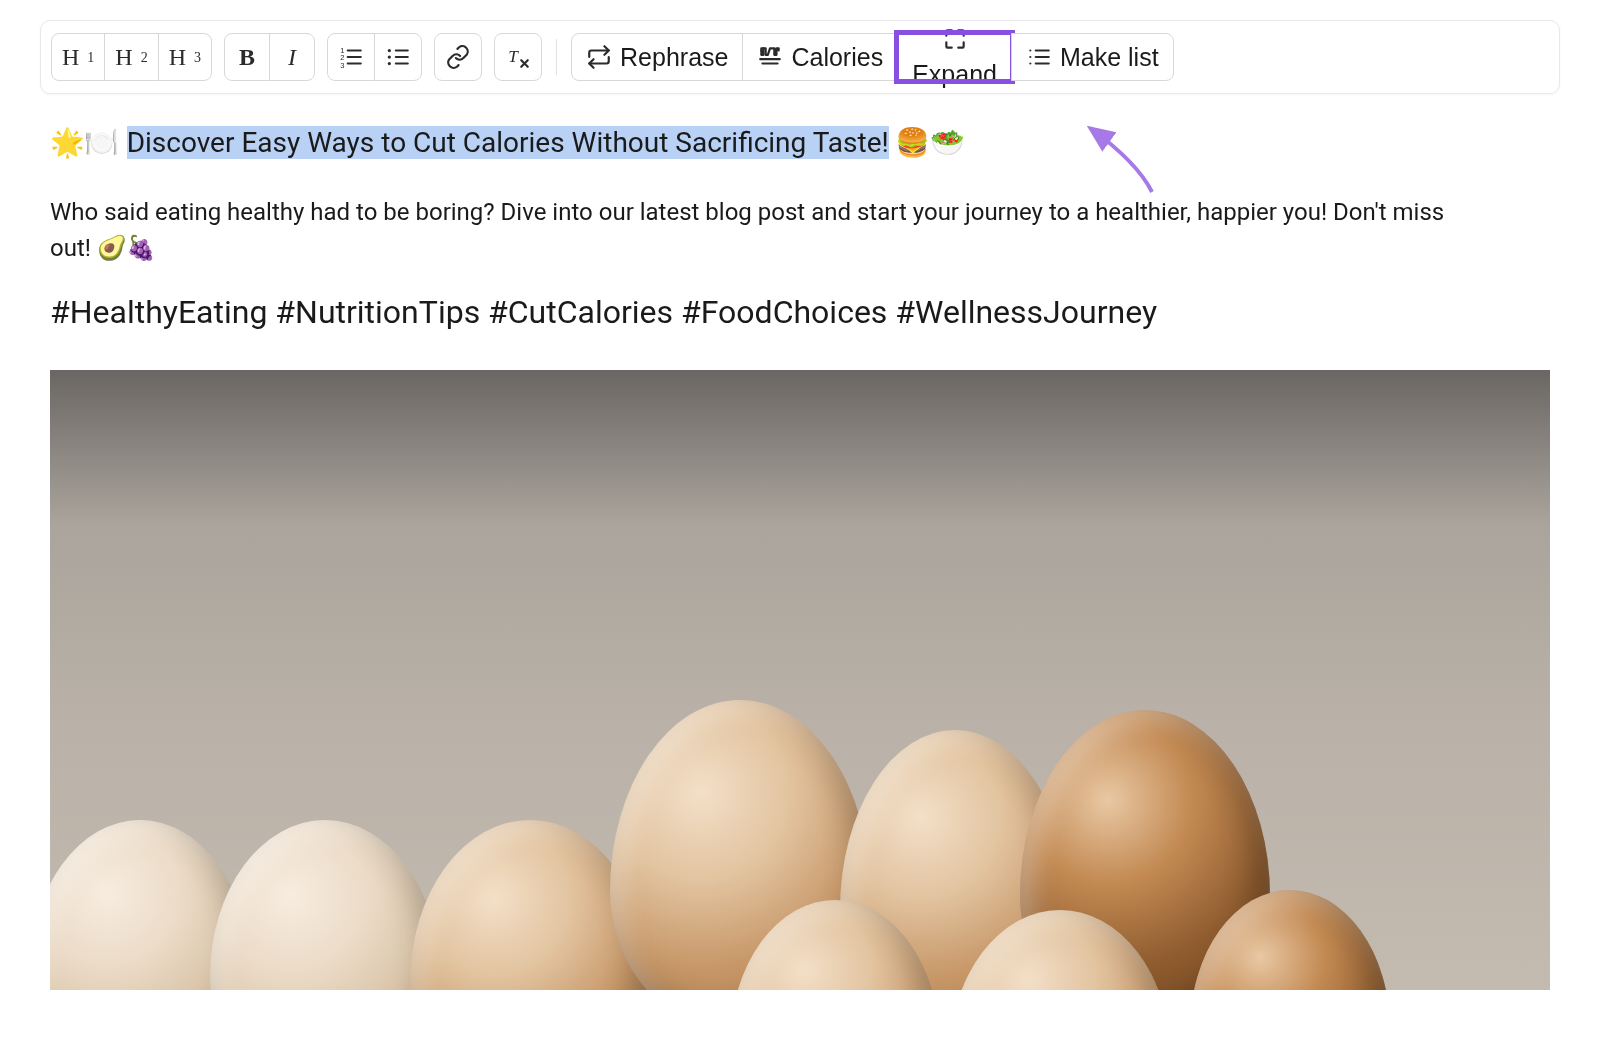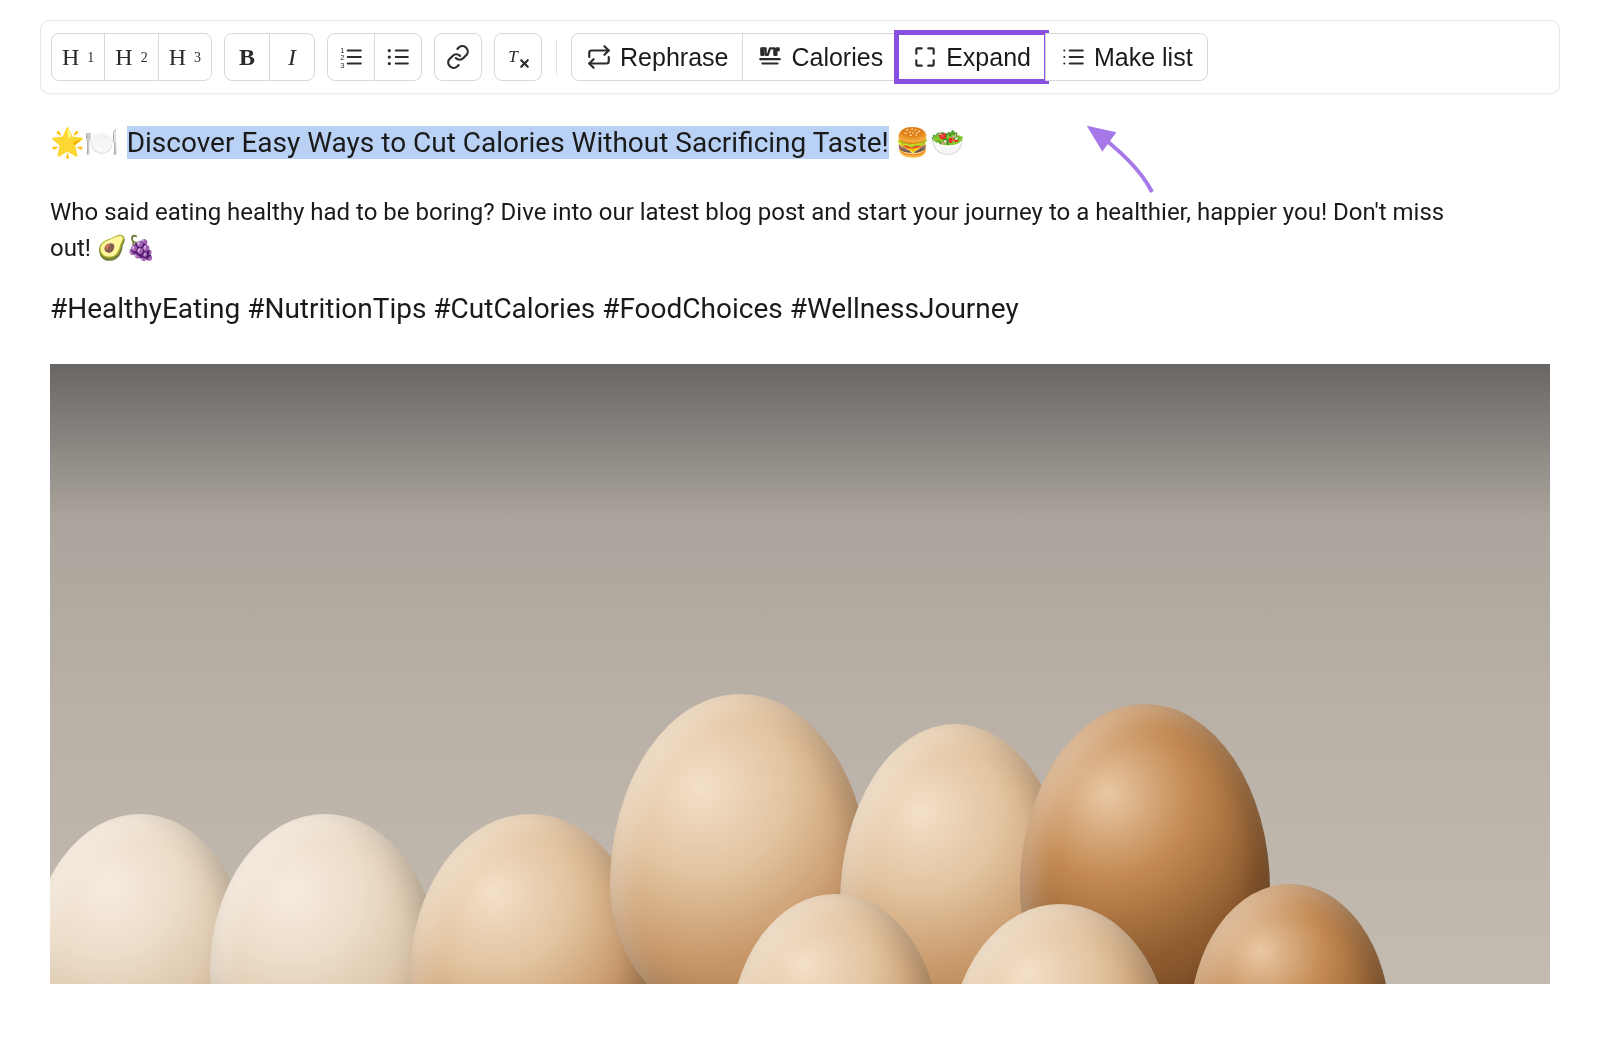--- a/index.html
+++ b/index.html
@@ -96,20 +96,21 @@
     .divider {
       width: 1px;
       height: 36px;
       background: #e2e2e2;
       margin: 0 2px;
     }
     .highlight-expand {
       outline: 5px solid #8850e0;
       outline-offset: -2px;
       border-radius: 4px;
+      flex-direction: column;
     }
     .arrow-annotation {
       position: absolute;
       left: 1042px;
       top: 102px;
       pointer-events: none;
     }
     .wrapper {
       position: relative;
     }
@@ -126,21 +127,21 @@
       background: #b8d1f5;
     }
     .line2 {
       font-size: 24px;
       line-height: 1.5;
       margin-bottom: 22px;
       color: #1a1a1a;
       max-width: 1400px;
     }
     .hashtags {
-      font-size: 28px;
+      font-size: 32px;
       line-height: 1.5;
       margin-bottom: 34px;
       color: #1a1a1a;
     }
     .image-area {
       width: 100%;
       height: 620px;
       background: linear-gradient(to bottom,
         #6a6663 0%,
         #aaa49c 25%,

